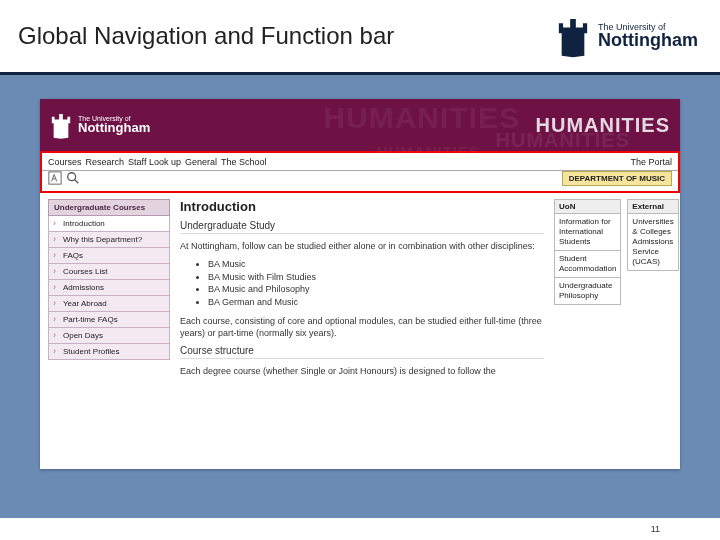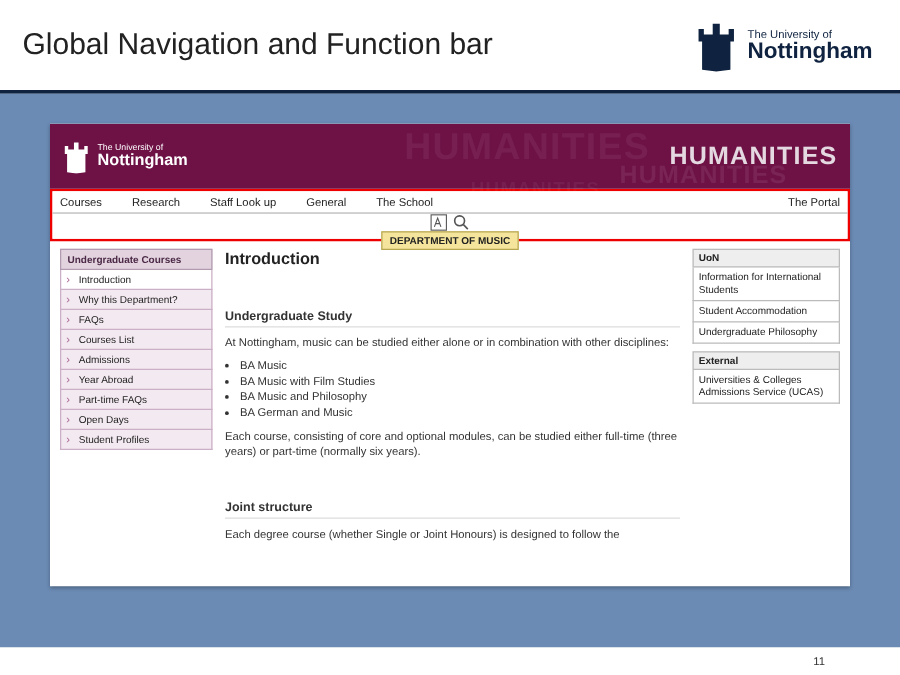--- a/index.html
+++ b/index.html
@@ -34,46 +34,46 @@
   
   .ghost1, .ghost2, .ghost3 { position: absolute; font-weight: 700; letter-spacing: 1px; pointer-events: none; }
   .ghost1 { color: rgba(255,255,255,.06); font-size: 30px; top: 2px; right: 160px; }
   .ghost2 { color: rgba(255,255,255,.08); font-size: 20px; top: 30px; right: 50px; }
   .ghost3 { color: rgba(255,255,255,.05); font-size: 15px; top: 44px; right: 200px; }
 
   
   .nav-block   { border: 2px solid #e00; }
   .nav-row     { background: #fff; border-bottom: 1px solid #aaa; display: flex; align-items: center;
                  height: 18px; font-size: 9px; padding: 0 6px; justify-content: space-between; }
-  .nav-left    { display: flex; gap: 24px; }
+  .nav-left    { display: flex; gap: 4px; }
   .nav-left span { cursor: pointer; }
-  .dept-row    { background: #fff; height: 20px; display: flex; align-items: center;
-                 justify-content: space-between; padding: 0 6px 0 6px; flex-direction: column; }
+  .dept-row    { background: #fff; height: 20px; display: flex; align-items: flex-start;
+                 justify-content: space-between; padding: 0 6px 0 6px; }
   .dept-icons  { display: flex; gap: 4px; align-items: center; }
   .dept-icons svg { width: 14px; height: 14px; }
   .dept-badge  { background: #f5e59c; border: 1px solid #b8a752; padding: 2px 6px; font-size: 8px; font-weight: 700; }
 
   
   .page-body   { flex: 1; display: flex; padding: 6px 8px; gap: 10px; overflow: hidden; }
 
   .leftnav     { width: 122px; display: flex; flex-direction: column; gap: 0; font-size: 8px; }
   .leftnav-head{ background: #e2d3de; border: 1px solid #b29bb0; padding: 3px 5px; font-weight: 700; font-size: 8px; color: #4c2a47; }
   .leftnav-item{ background: #f3e9f0; border: 1px solid #caafc6; border-top: none; padding: 3px 5px 3px 14px;
                  position: relative; cursor: pointer; }
   .leftnav-item.active { background: #fff; }
   .leftnav-item::before { content: "›"; position: absolute; left: 4px; top: 2px; color: #a96796; font-size: 9px; }
 
   .maincol     { flex: 1; display: flex; flex-direction: column; gap: 6px; font-size: 9px; color: #333; }
   .maincol h2  { font-size: 13px; font-weight: 700; color: #222; }
-  .maincol h3  { font-size: 10px; font-weight: 700; border-bottom: 1px solid #ddd; padding-bottom: 2px; margin-top: 28px; }
+  .maincol h3  { font-size: 10px; font-weight: 400; border-bottom: 1px solid #ddd; padding-bottom: 2px; }
   .maincol p   { line-height: 1.35; text-align: left; }
-  .maincol ul  { margin-left: 12px; line-height: 1.4; }
+  .maincol ul  { margin-left: 28px; line-height: 1.4; }
   .maincol li  { list-style: disc; }
 
-  .rightcol    { width: 118px; display: flex; flex-direction: column; gap: 6px; font-size: 8px; }
+  .rightcol    { width: 118px; display: flex; flex-direction: row; gap: 6px; font-size: 8px; }
   .box-head    { background: #eee; border: 1px solid #bbb; padding: 2px 4px; font-weight: 700; font-size: 8px; }
   .box-link    { border: 1px solid #bbb; border-top: none; padding: 3px 4px; line-height: 1.25; cursor: pointer; }
 
   
   .footer { height: 22px; background: #fff; display: flex; align-items: center; justify-content: flex-end;
             padding-right: 60px; font-size: 9px; color: #333; padding-left: 25px; }
 
   
   .crest path { fill: currentColor; }
 </style>
@@ -148,29 +148,29 @@
         <div class="leftnav-item">Admissions</div>
         <div class="leftnav-item">Year Abroad</div>
         <div class="leftnav-item">Part-time FAQs</div>
         <div class="leftnav-item">Open Days</div>
         <div class="leftnav-item">Student Profiles</div>
       </div>
 
       <div class="maincol">
         <h2>Introduction</h2>
         <h3>Undergraduate Study</h3>
-        <p>At Nottingham, music can be studied either alone or in combination with other disciplines:</p>
+        <p>At Nottingham, follow can be studied either alone or in combination with other disciplines:</p>
         <ul>
           <li>BA Music</li>
           <li>BA Music with Film Studies</li>
           <li>BA Music and Philosophy</li>
           <li>BA German and Music</li>
         </ul>
         <p>Each course, consisting of core and optional modules, can be studied either full-time (three years) or part-time (normally six years).</p>
-        <h3>Joint structure</h3>
+        <h3>Course structure</h3>
         <p>Each degree course (whether Single or Joint Honours) is designed to follow the</p>
       </div>
 
       <div class="rightcol">
         <div>
           <div class="box-head">UoN</div>
           <div class="box-link">Information for International Students</div>
           <div class="box-link">Student Accommodation</div>
           <div class="box-link">Undergraduate Philosophy</div>
         </div>

